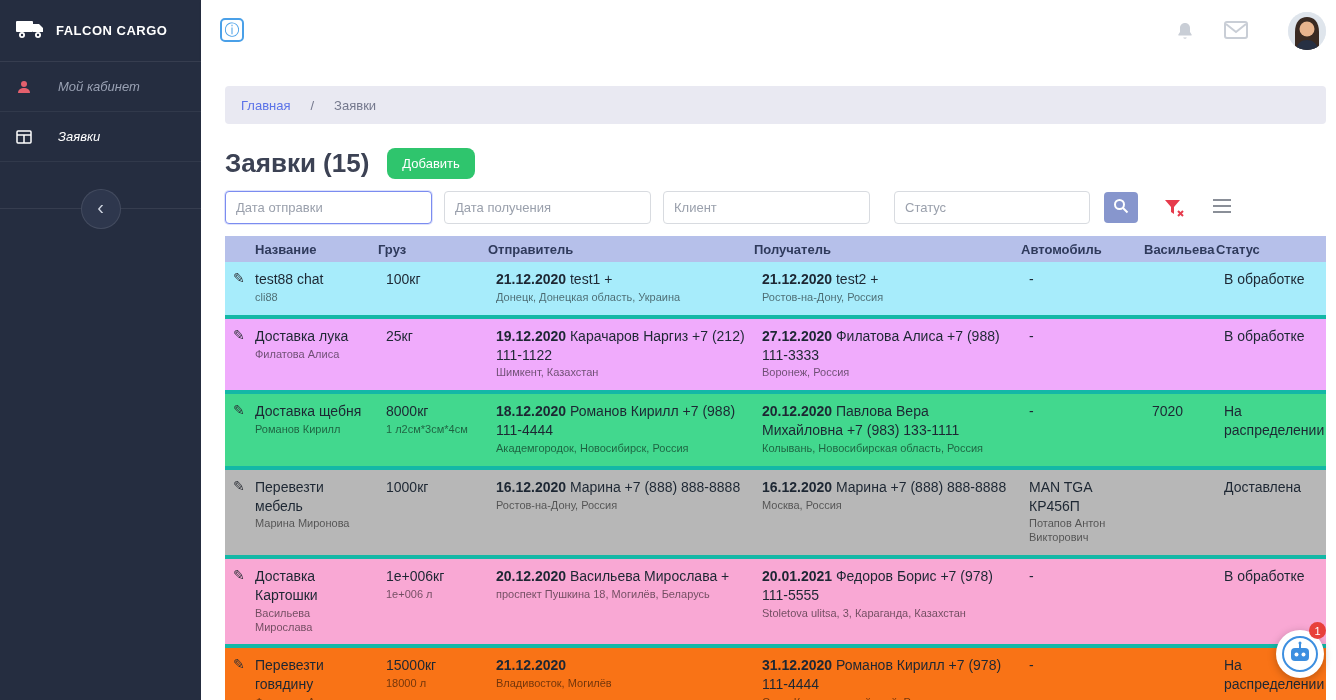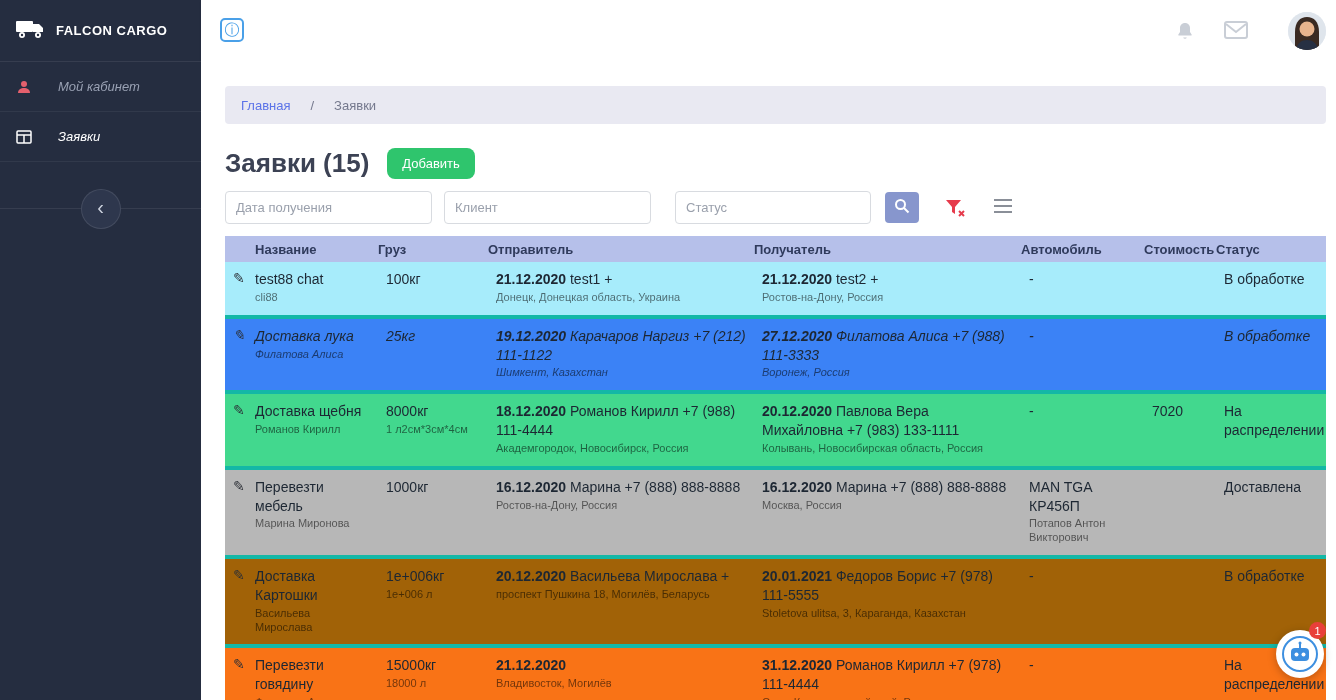--- a/index.html
+++ b/index.html
@@ -156,20 +156,21 @@
     <span>/</span>
     <span>Заявки</span>
   </div>
 
   <div class="title-row">
     <div class="page-title">Заявки (15)</div>
     <button class="add-btn">Добавить</button>
   </div>
 
   <div class="filter-row">
+    <input class="focused" type="text" placeholder="Дата отправки" style="">
     <input type="text" placeholder="Дата получения" style="">
     <input type="text" placeholder="Клиент" style="">
     <input class="status" type="text" placeholder="Статус" style="">
     <button class="search-btn">
       <span>
         <svg width="16" height="16" viewBox="0 0 16 16">
             <circle cx="6.5" cy="6.5" r="4.5" fill="none" stroke="#fff" stroke-width="2"></circle>
             <line x1="10" y1="10" x2="14.5" y2="14.5" stroke="#fff" stroke-width="2"></line>
           </svg>
       </span>
@@ -200,21 +201,21 @@
         <col class="c-cost">
         <col class="c-status">
     </colgroup>
     <thead>
       <tr>
         <th>Название</th>
         <th>Груз</th>
         <th>Отправитель</th>
         <th>Получатель</th>
         <th>Автомобиль</th>
-        <th>Стоимость</th>
+        <th>Васильева</th>
         <th>Статус</th>
       </tr>
     </thead>
     <tbody>
   <tr style="background: rgb(167, 236, 251);">
     <td class="name-cell">
       <span class="edit-icon"></span>
       <div class="main-line">test88 chat</div>
       <div class="sub optional">cli88</div>
     </td>
@@ -235,21 +236,21 @@
 
     </td>
     <td>
       <div class="main-line"></div>
     </td>
     <td>
       <div class="main-line">В обработке</div>
     </td>
   </tr>
 
-  <tr style="background: #3b82f6; font-style: italic;">
+  <tr style="background: #f0abfc;">
     <td class="name-cell">
       <span class="edit-icon"></span>
       <div class="main-line">Доставка лука</div>
       <div class="sub optional">Филатова Алиса</div>
     </td>
     <td>
       <div class="main-line">25кг</div>
 
     </td>
     <td>
@@ -325,21 +326,21 @@
       <div class="sub optional">Потапов Антон Викторович</div>
     </td>
     <td>
       <div class="main-line"></div>
     </td>
     <td>
       <div class="main-line">Доставлена</div>
     </td>
   </tr>
 
-  <tr style="background: #a16207;">
+  <tr style="background: #f9a8d4;">
     <td class="name-cell">
       <span class="edit-icon"></span>
       <div class="main-line">Доставка Картошки</div>
       <div class="sub optional">Васильева Мирослава</div>
     </td>
     <td>
       <div class="main-line">1e+006кг</div>
       <div class="sub optional">1e+006 л</div>
     </td>
     <td>

